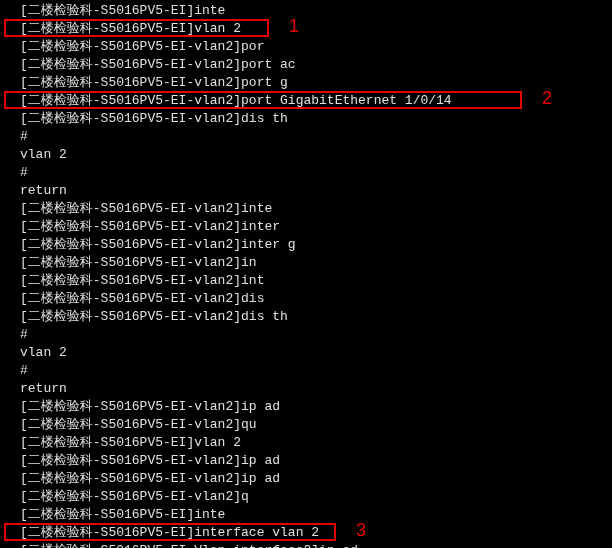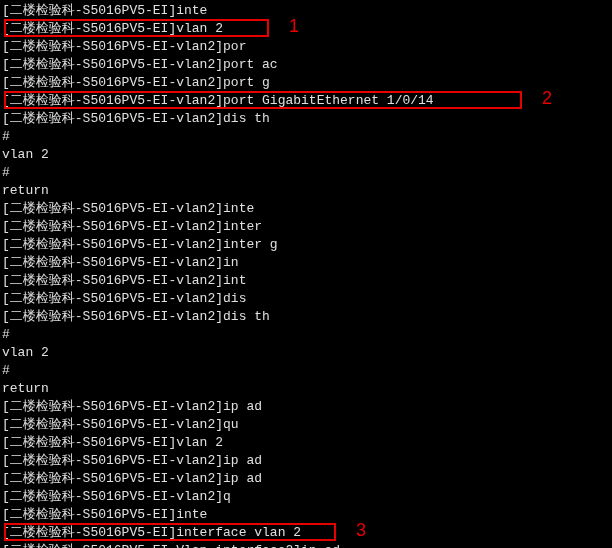--- a/index.html
+++ b/index.html
@@ -15,20 +15,21 @@
     overflow: hidden;
     position: relative;
   }
   .terminal {
     padding: 2px 2px;
     white-space: pre;
   }
   .line {
     height: 18px;
     white-space: pre;
+    margin-left: 18px;
   }
   .box {
     position: absolute;
     border: 2px solid #e60000;
     box-sizing: border-box;
     pointer-events: none;
   }
   .num {
     position: absolute;
     color: #e60000;

